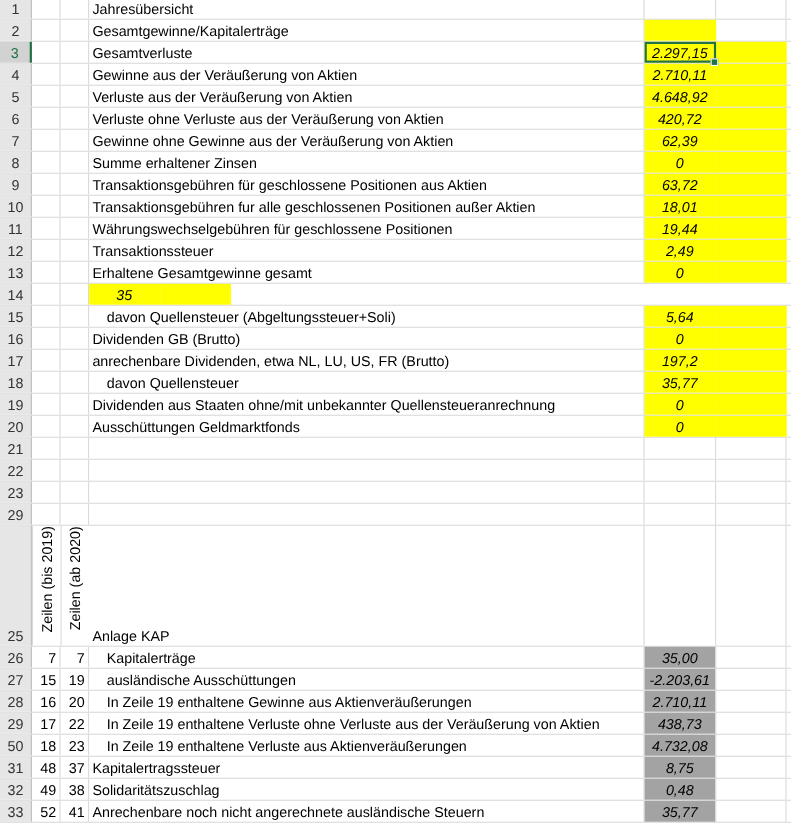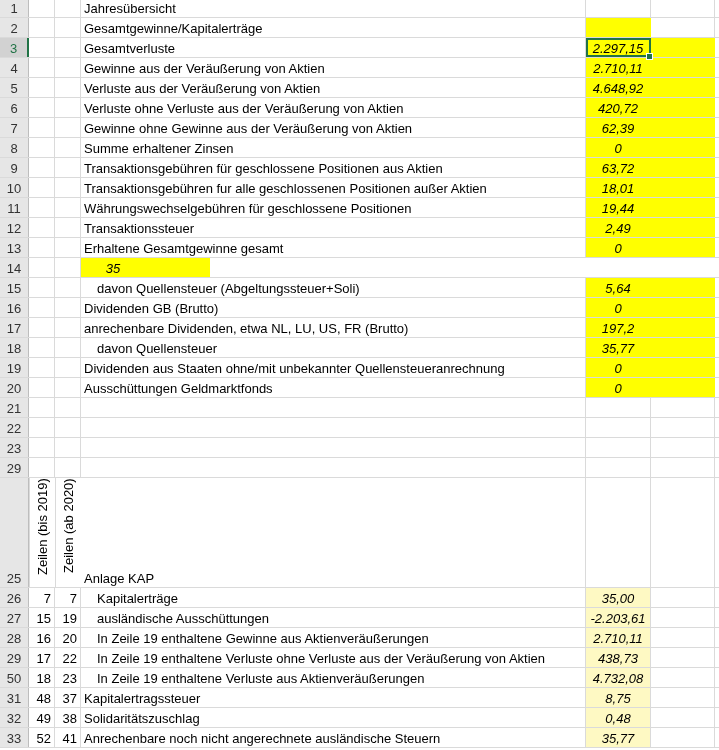--- a/index.html
+++ b/index.html
@@ -14,21 +14,21 @@
   .rh { width:29px; background:#e6e6e6; color:#333; justify-content:center; border-right:1px solid #bdbdbd; }
   .rh.active { color:#217346; background:#d2d2d2; border-right:2px solid #217346; }
   .ca { width:26px; justify-content:flex-end; padding-right:3px; }
   .cb { width:26px; justify-content:flex-end; padding-right:3px; }
   .cc { width:505px; padding-left:3px; }
   .cd { width:65px; justify-content:center;font-style:italic; }
   .ce { width:64px; }
   .cf { width:4px; border-right:none; }
   .indent { padding-left:16px; }
   .yellow { background:#ffff00; border-right-color:#ffff00; }
-  .green { background:#fef9c3; }
+  .green { background:#a3a3a3; }
   .sel { outline:2px solid #217346; outline-offset:-2px; z-index:2; }
   .sel::after { content:""; position:absolute; right:-3px; bottom:-3px; width:5px; height:5px;
                 background:#217346; border:1px solid #fff; }
   .vert { writing-mode:vertical-rl; transform:rotate(180deg); align-items:center; justify-content:flex-start;
           padding:4px 0 0 0; }
   .ca.vert, .cb.vert { display:flex; justify-content:flex-end; }
 </style>
 </head>
 <body>
 

